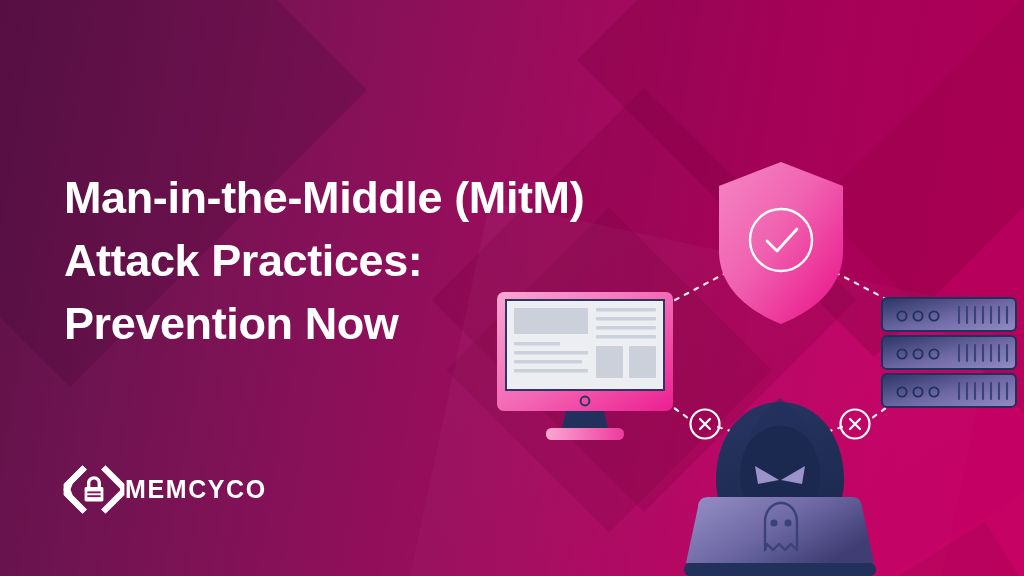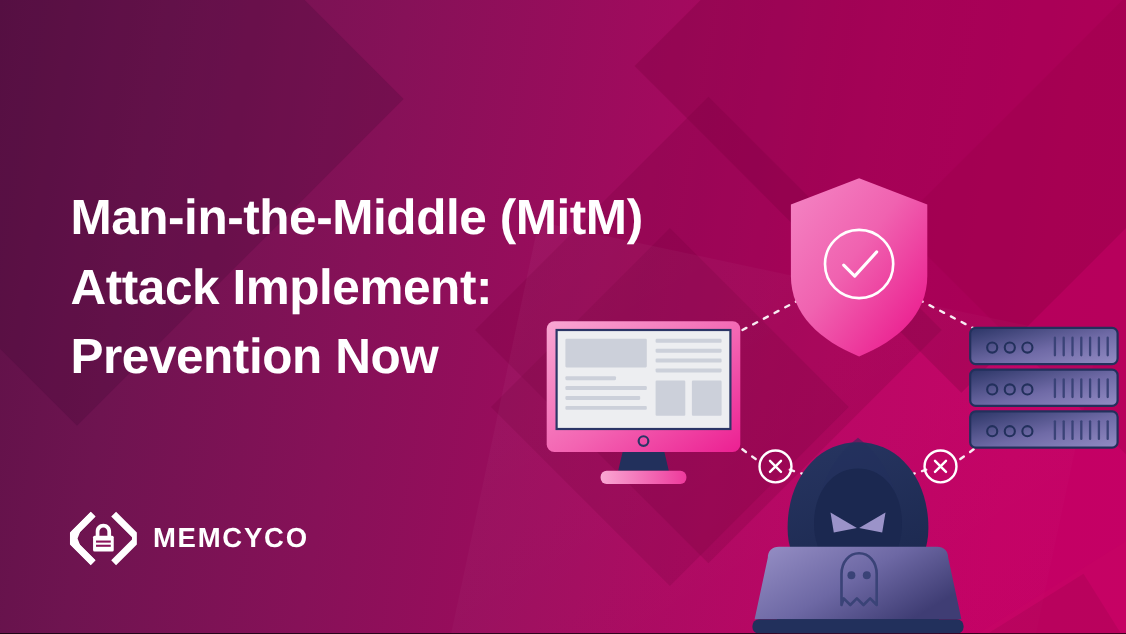--- a/index.html
+++ b/index.html
@@ -70,21 +70,21 @@
     position:absolute; left:64px; top:166px; width:640px;
     color:#ffffff;
     font-size:45px; font-weight:bold; line-height:63px;
     letter-spacing:-0.4px;
   }
   #headline .ln { display:block; white-space:nowrap; }
 
   
   #logo {
     position:absolute; left:63px; top:462px;
-    display:flex; align-items:center; gap:14px;
+    display:flex; align-items:center; 
   }
   #logo .mark { width:62px; height:55px; display:block; }
   #logo .wordmark {
     color:#ffffff; font-size:25px; font-weight:bold;
     letter-spacing:1.6px;
   }
 
   
   #illustration { position:absolute; left:470px; top:140px; width:554px; height:436px; }
   #illustration svg { display:block; width:554px; height:436px; overflow:visible; }
@@ -101,21 +101,21 @@
     <div class="bg-shape chev-c"></div>
     <div class="bg-shape chev-d"></div>
     <div class="bg-shape band-a"></div>
 
     <div class="bg-shape band-c"></div>
     <div class="bg-shape sheen"></div>
   </div>
 
   <h1 id="headline">
     <span class="ln">Man-in-the-Middle (MitM)</span>
-    <span class="ln">Attack Implement:</span>
+    <span class="ln">Attack Practices:</span>
     <span class="ln">Prevention Now</span>
   </h1>
 
   <div id="logo">
     <span class="mark">
       <svg viewBox="0 0 62 55" xmlns="http://www.w3.org/2000/svg">
 
         <path d="M19.5 3.5 L23.6 7.6 L9.9 21.3 L7.5 27.5 L9.9 33.7 L23.6 47.4 L19.5 51.5 L2.0 34.0 L0.6 27.5 L2.0 21.0 Z" fill="#ffffff"></path>
         <path d="M19.5 3.2 L23.9 7.6 L5.0 26.5 L5.0 28.5 L23.9 47.4 L19.5 51.8 L0.6 32.9 L0.6 22.1 Z" fill="#ffffff"></path>
 

